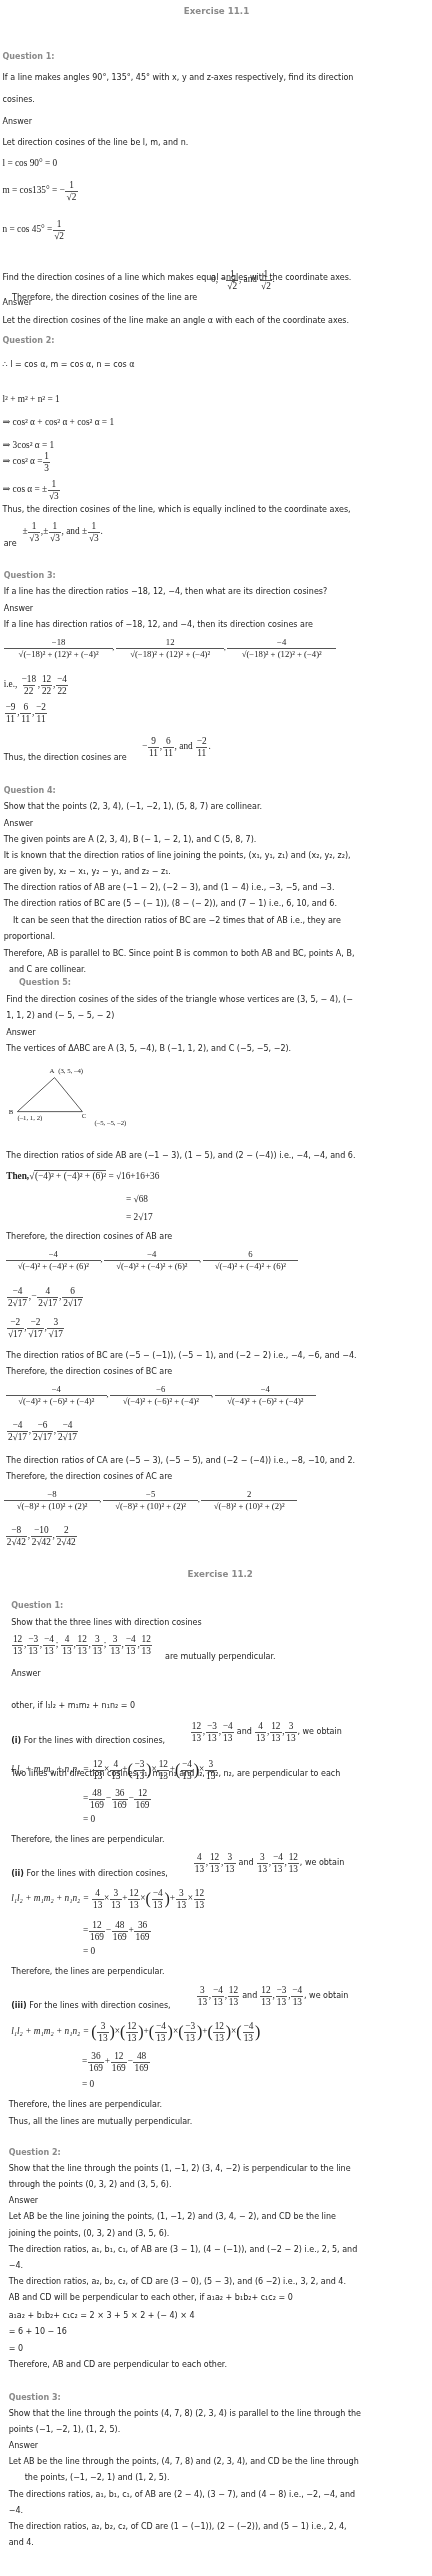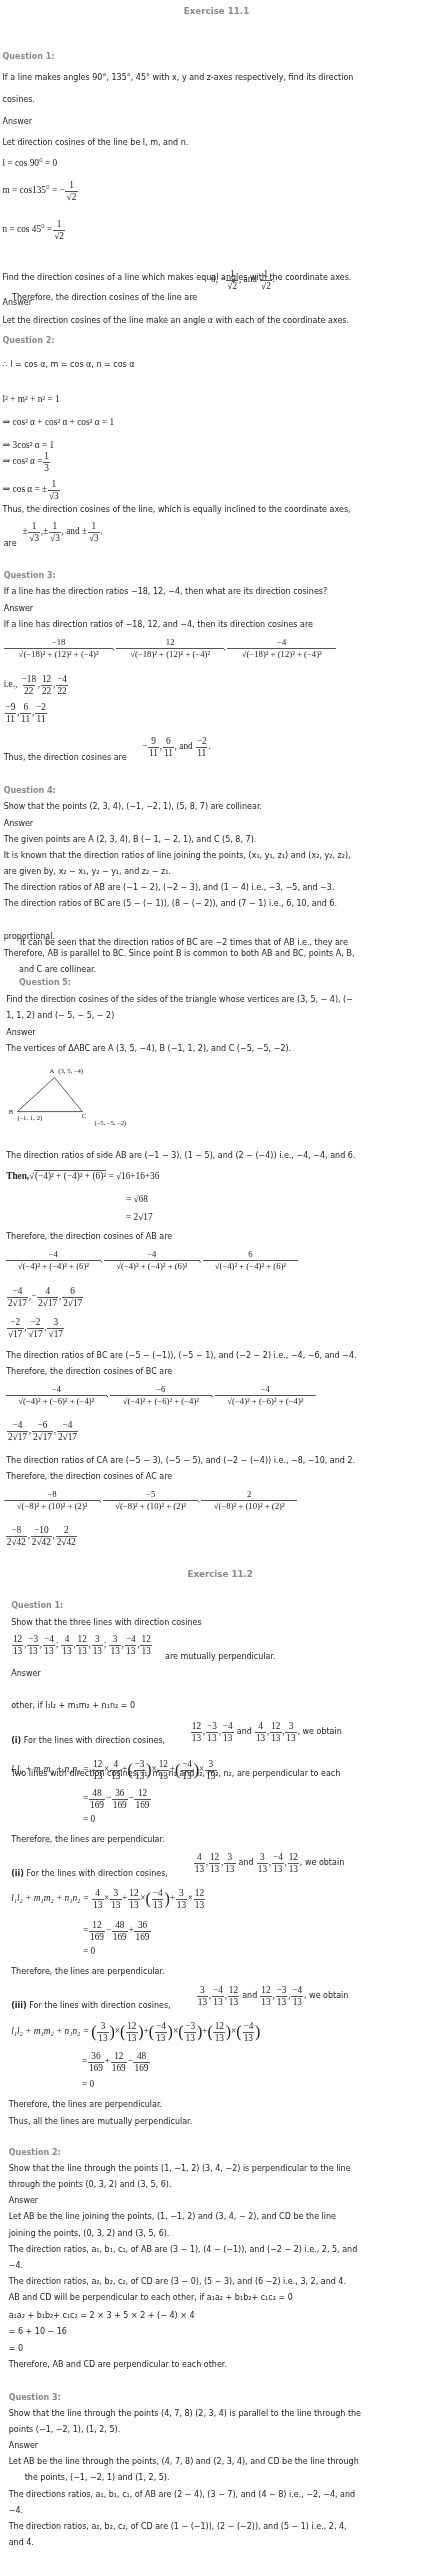--- a/index.html
+++ b/index.html
@@ -150,24 +150,24 @@
 </div>
 
 <div class="abs q-label" style="top:786px;left:3.7px;">Question 4:</div>
 <div class="abs txt" style="top:802px;left:3.7px;">Show that the points (2, 3, 4), (−1, −2, 1), (5, 8, 7) are collinear.</div>
 <div class="abs txt" style="top:819px;left:3.7px;">Answer</div>
 <div class="abs txt" style="top:835px;left:3.7px;">The given points are A (2, 3, 4), B (− 1, − 2, 1), and C (5, 8, 7).</div>
 <div class="abs txt" style="top:851px;left:3.7px;">It is known that the direction ratios of line joining the points, (x₁, y₁, z₁) and (x₂, y₂, z₂),</div>
 <div class="abs txt" style="top:867px;left:3.7px;">are given by, x₂ − x₁, y₂ − y₁, and z₂ − z₁.</div>
 <div class="abs txt" style="top:883px;left:3.7px;">The direction ratios of AB are (−1 − 2), (−2 − 3), and (1 − 4) i.e., −3, −5, and −3.</div>
 <div class="abs txt" style="top:899px;left:3.7px;">The direction ratios of BC are (5 − (− 1)), (8 − (− 2)), and (7 − 1) i.e., 6, 10, and 6.</div>
-<div class="abs txt" style="top:916px;left:20px;margin-top:22px;">It can be seen that the direction ratios of BC are −2 times that of AB i.e., they are</div>
+<div class="abs txt" style="top:916px;left:13px;">It can be seen that the direction ratios of BC are −2 times that of AB i.e., they are</div>
 <div class="abs txt" style="top:932px;left:3.7px;">proportional.</div>
 <div class="abs txt" style="top:949px;left:3.7px;">Therefore, AB is parallel to BC. Since point B is common to both AB and BC, points A, B,</div>
-<div class="abs txt" style="top:965px;left:19px;text-align:center;">and C are collinear.</div>
+<div class="abs txt" style="top:965px;left:9px;text-align:center;">and C are collinear.</div>
 
 <div class="abs q-label" style="top:978px;left:19px;">Question 5:</div>
 <div class="abs txt" style="top:995px;left:6.2px;">Find the direction cosines of the sides of the triangle whose vertices are (3, 5, − 4), (−</div>
 <div class="abs txt" style="top:1011px;left:6.2px;">1, 1, 2) and (− 5, − 5, − 2)</div>
 <div class="abs txt" style="top:1028px;left:6.2px;">Answer</div>
 <div class="abs txt" style="top:1044px;left:6.2px;">The vertices of ΔABC are A (3, 5, −4), B (−1, 1, 2), and C (−5, −5, −2).</div>
 
 <svg class="abs" style="top:1062px;left:5px;font-size:13px" width="99" height="59" viewBox="0 0 160 95">
   <polygon points="80,25 20,80 125,80" fill="none" stroke="#222" stroke-width="1.2"></polygon>
   <text x="72" y="18">A</text>

